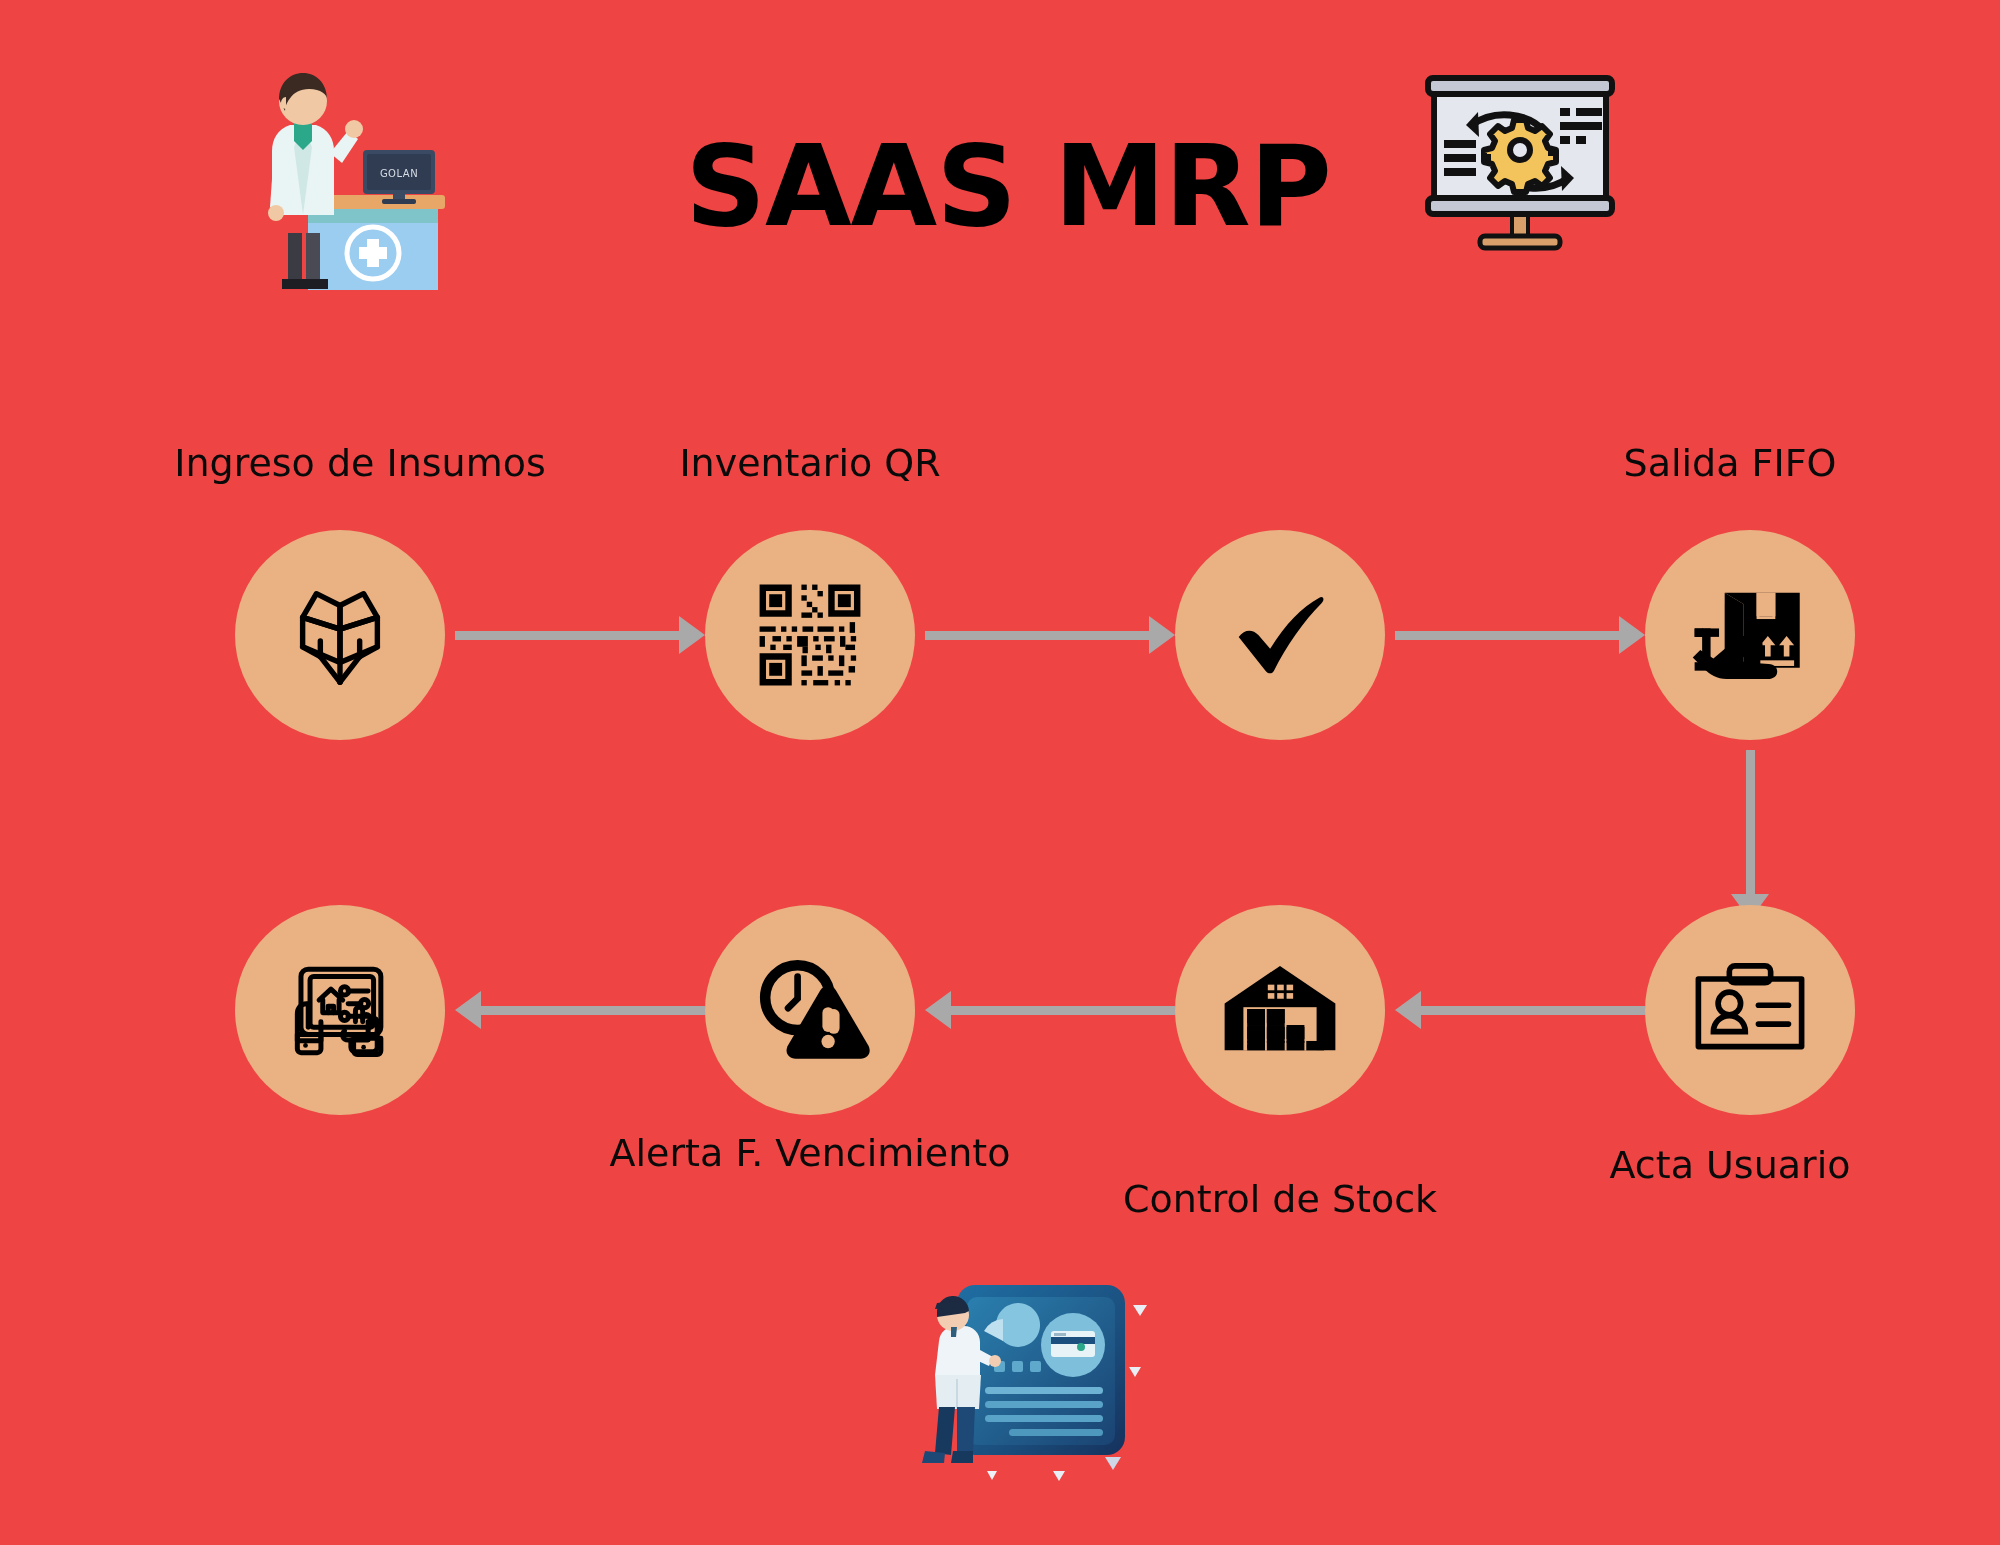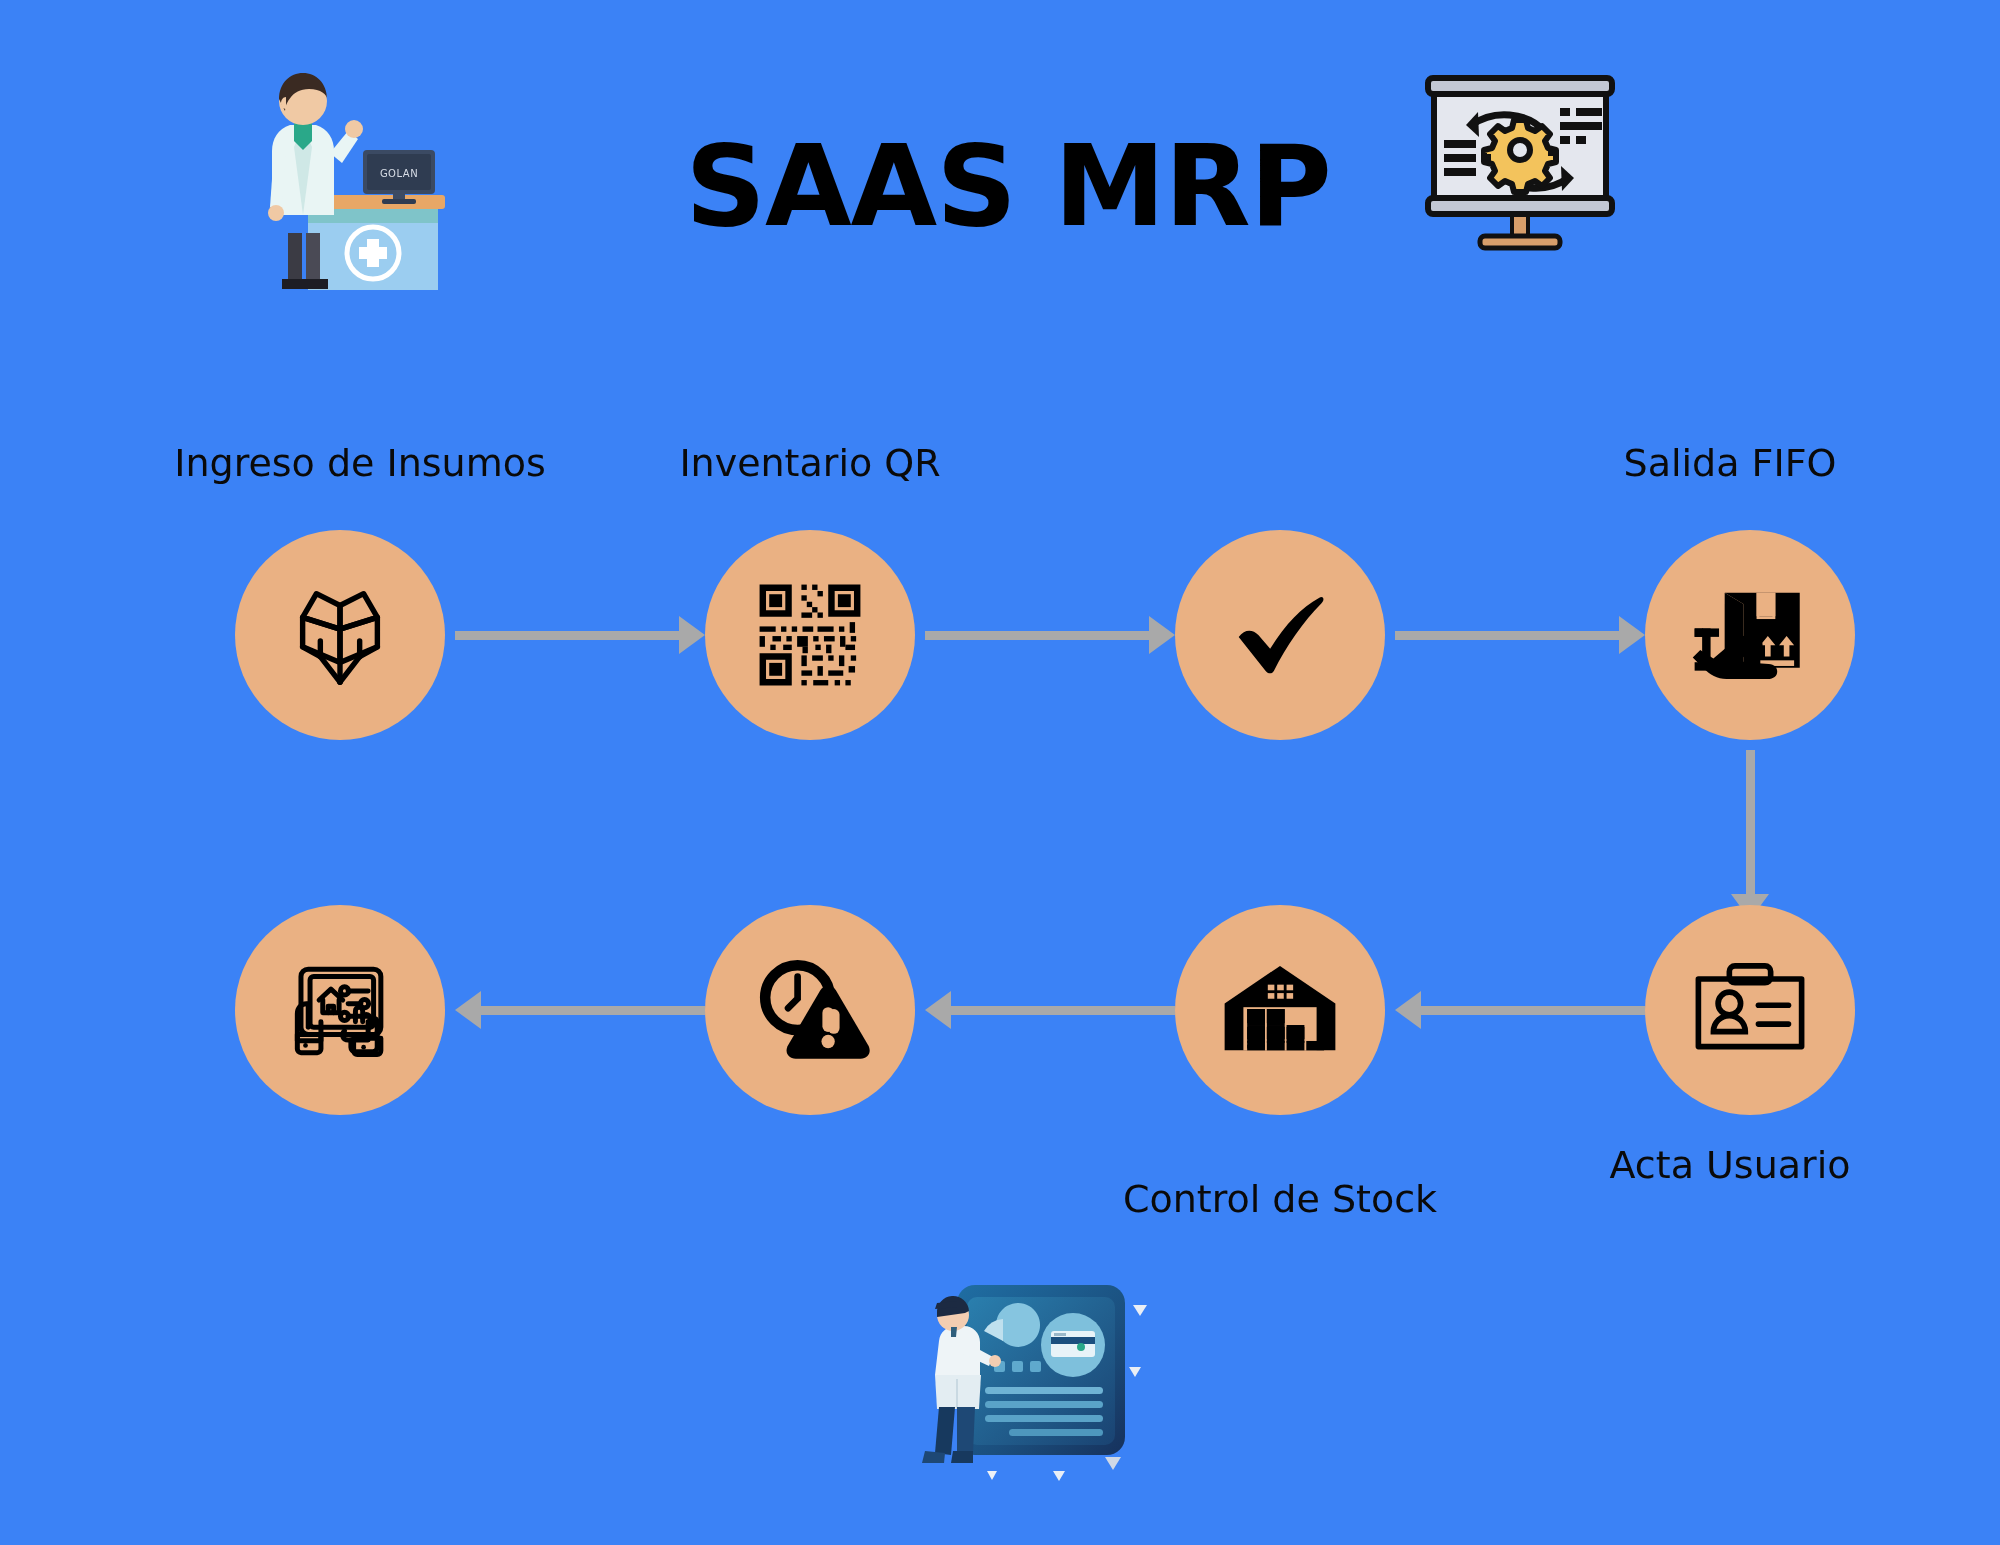--- a/index.html
+++ b/index.html
@@ -7,21 +7,21 @@
     width: 2000px;
     height: 1545px;
     background: #ffffff;
     font-family: "DejaVu Sans", "Liberation Sans", sans-serif;
     overflow: hidden;
   }
   #root {
     position: relative;
     width: 2000px;
     height: 1545px;
-    background: #3b82f6;
+    background: #ef4444;
   }
 
   
   .header-illustration {
     position: absolute;
     left: 230px;
     top: 55px;
     width: 215px;
     height: 235px;
   }
@@ -477,20 +477,21 @@
             <path d="M80 96 h30 v14 a4 4 0 0 1-4 4 H84 a4 4 0 0 1-4-4 z"></path>
             <path d="M46 92 h34"></path>
           </g>
           <circle cx="27" cy="104" r="2.6" fill="#000"></circle>
           <circle cx="91" cy="106" r="2.6" fill="#000"></circle>
         </svg>
       </span>
     </div>
   </div>
 
+  <div class="node-label" style="left:490px; top:1133px; width:640px;">Alerta F. Vencimiento</div>
   <div class="node-label" style="left:960px; top:1145px; width:640px;margin-top:34px;">Control de Stock</div>
   <div class="node-label" style="left:1410px; top:1145px; width:640px;">Acta Usuario</div>
 
   <div class="footer-illustration">
     <svg viewBox="0 0 245 215" width="245" height="215">
       <defs>
         <linearGradient id="scr" x1="0" y1="0" x2="1" y2="1">
           <stop offset="0%" stop-color="#1f6ea3"></stop>
           <stop offset="60%" stop-color="#1b4f7e"></stop>
           <stop offset="100%" stop-color="#16315c"></stop>

